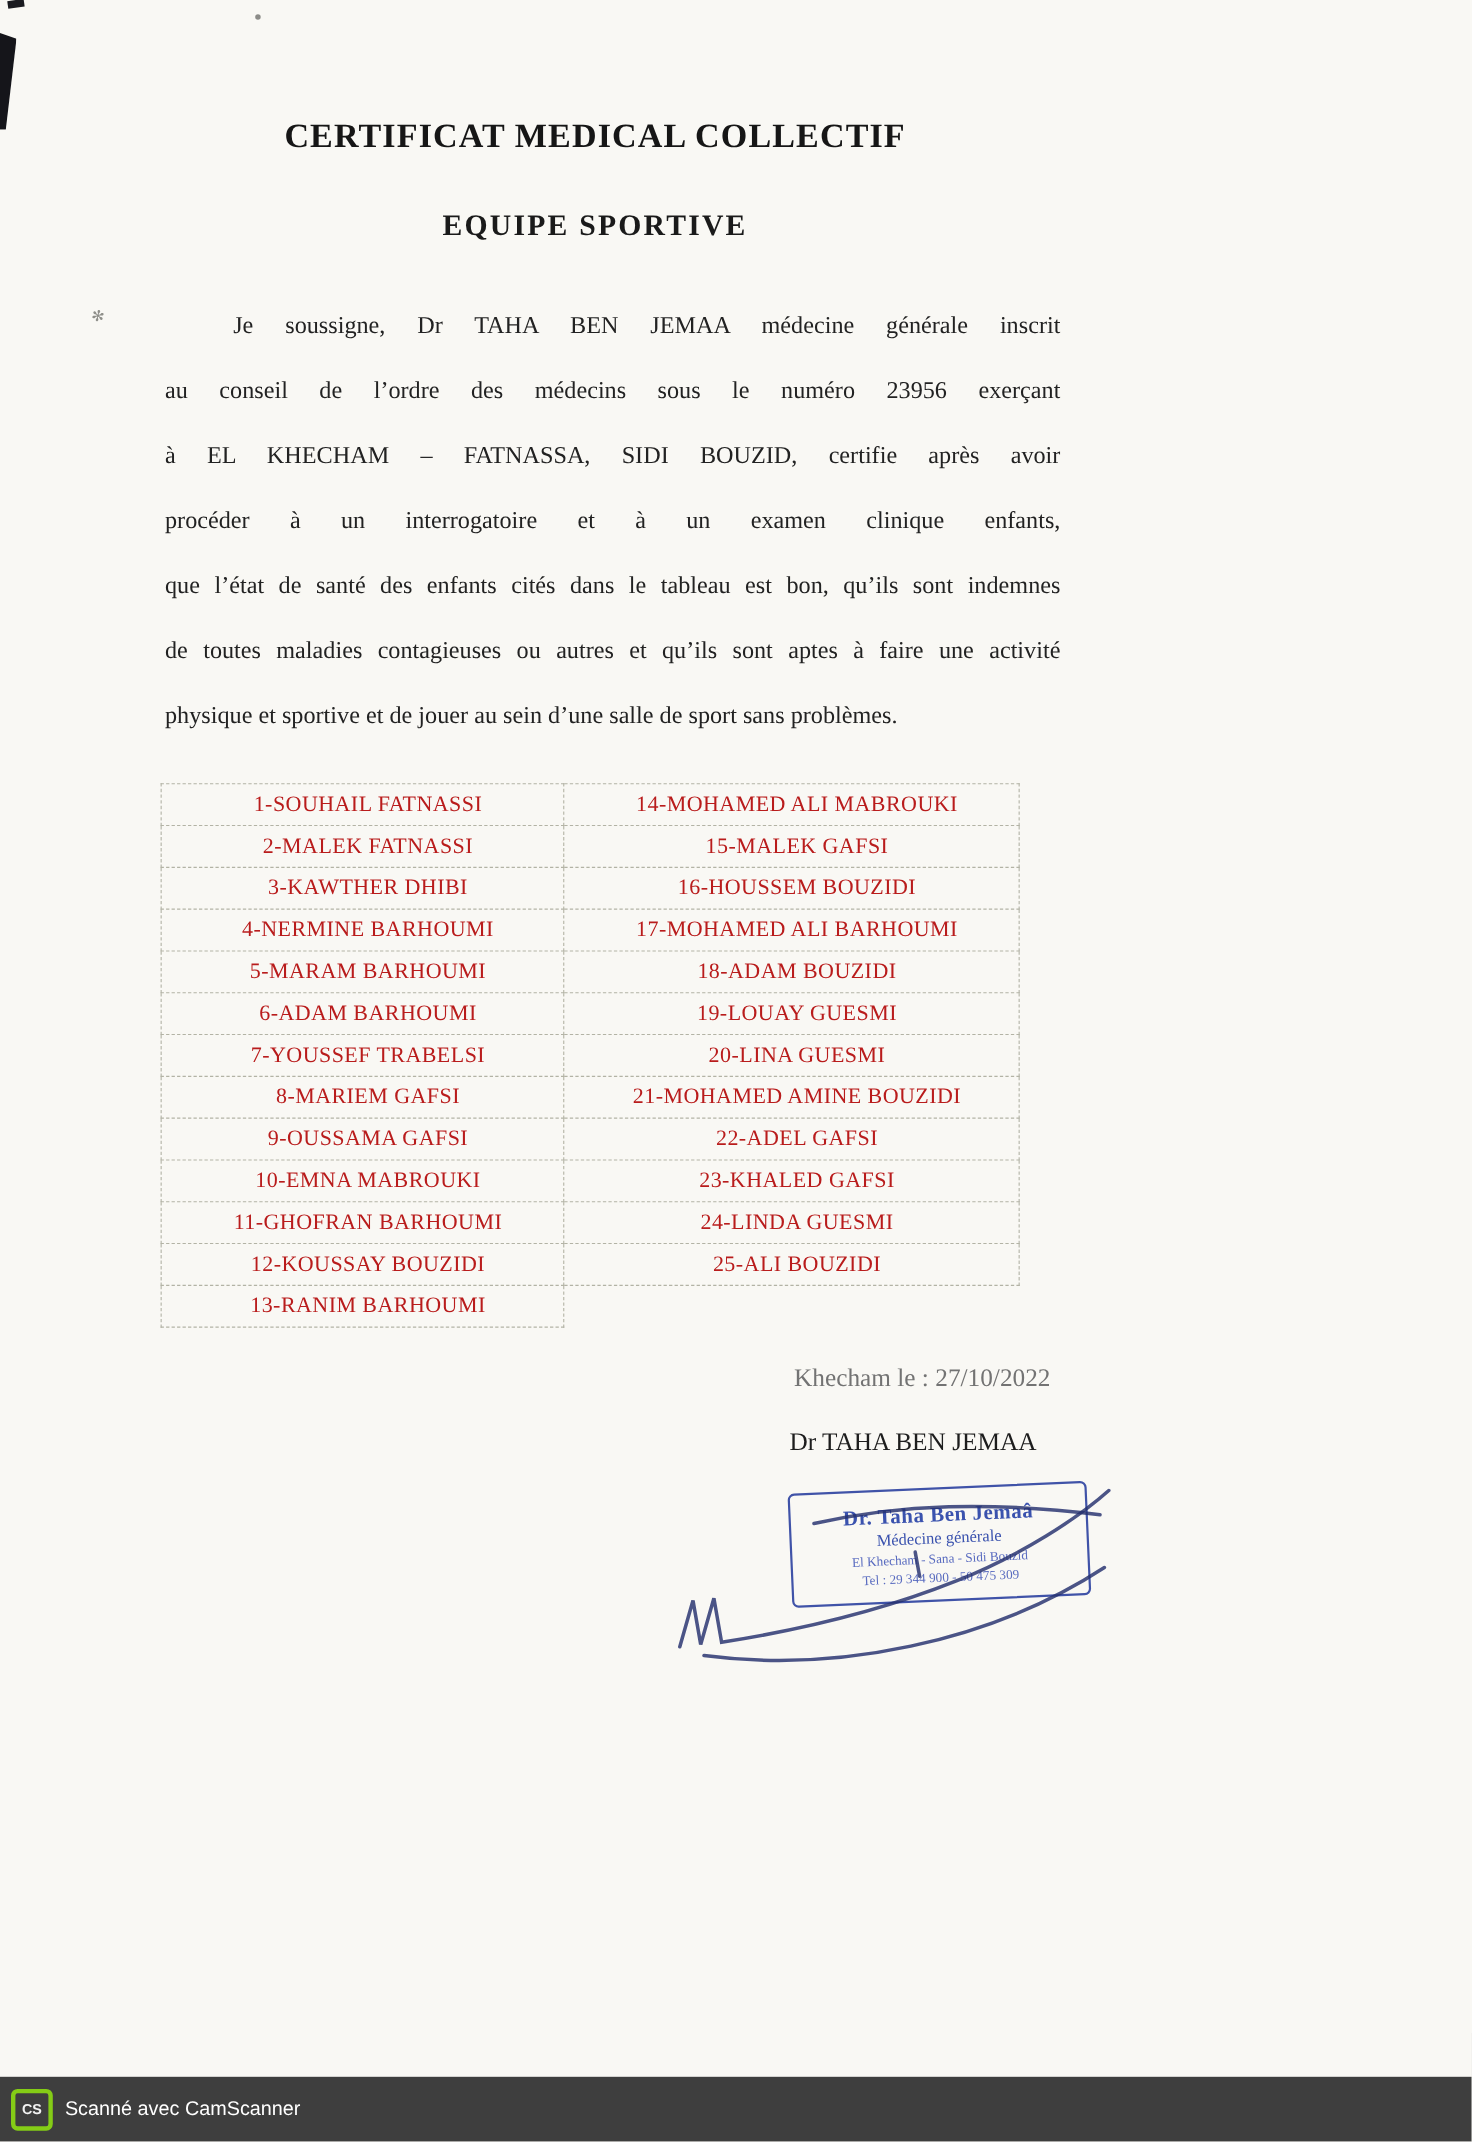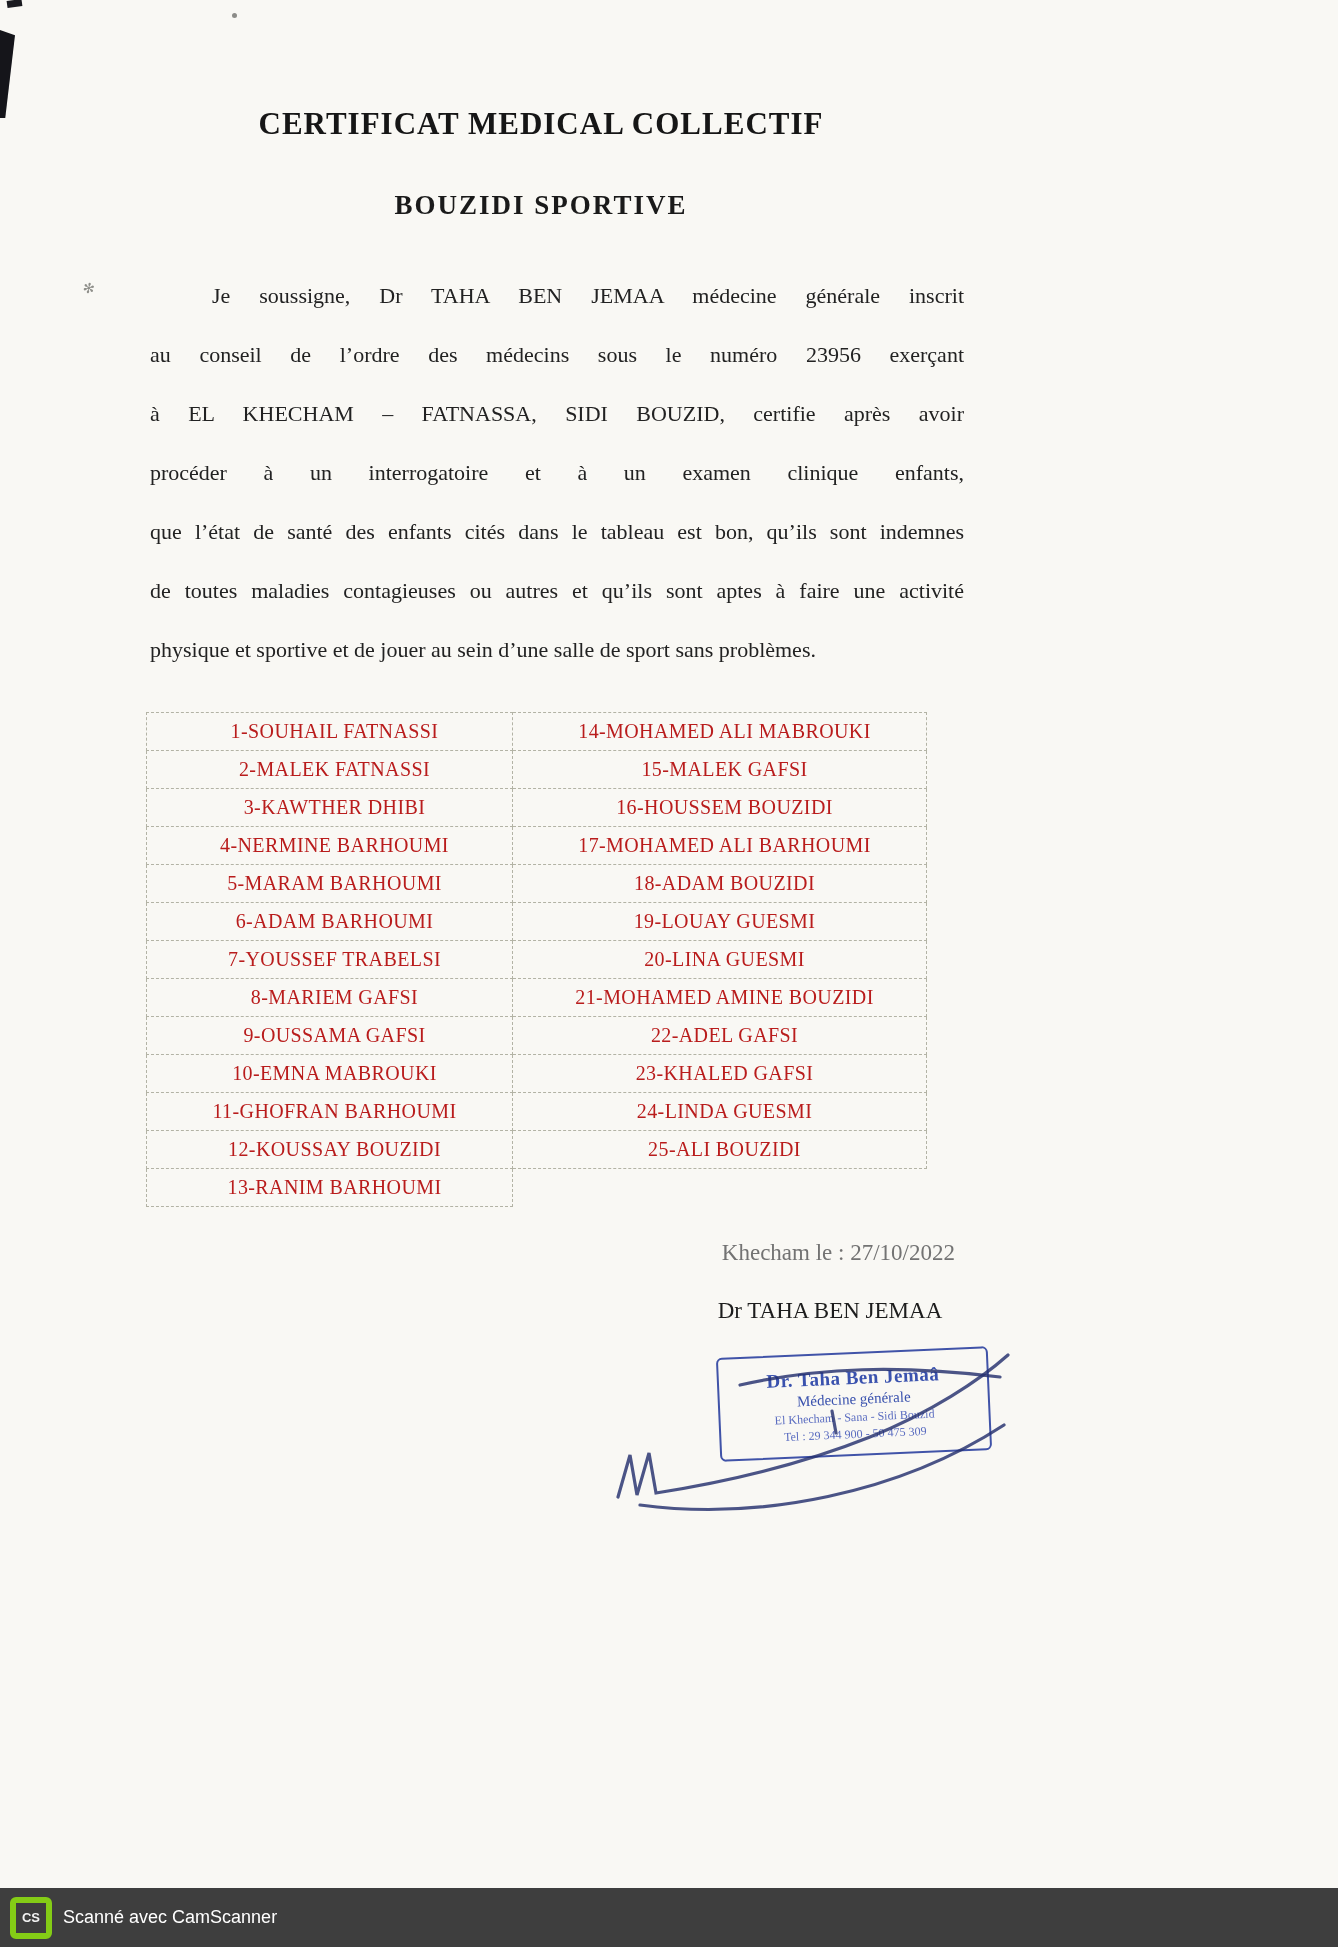--- a/index.html
+++ b/index.html
@@ -92,38 +92,38 @@
   }
   .scan-bar{
     position:absolute;left:0;bottom:0;width:100%;height:59px;
     background:#3e3e3e;
     display:flex;align-items:center;gap:11px;
     padding-left:10px;box-sizing:border-box;
     font-family:"Liberation Sans","DejaVu Sans",sans-serif;
   }
   .cs-icon{
     width:30px;height:30px;flex:0 0 auto;
-    border:6px solid #84cc16;border-radius:6px;
+    border:4px solid #84cc16;border-radius:6px;
     display:flex;align-items:center;justify-content:center;
     color:#f2f2f2;font-size:13px;font-weight:bold;
   }
   .scan-label{color:#ffffff;font-size:18px;}
 </style>
 </head>
 <body>
 
 <div class="page">
 
   <div class="corner-wedge"></div>
   <div class="top-mark"></div>
   <div class="speck"></div>
   <div class="margin-smudge">✻</div>
 
   <div class="title">CERTIFICAT MEDICAL COLLECTIF</div>
-  <div class="subtitle">BOUZIDI SPORTIVE</div>
+  <div class="subtitle">EQUIPE SPORTIVE</div>
 
   <div class="body-text">
     <div class="pline first">Je soussigne, Dr TAHA BEN JEMAA médecine générale inscrit</div>
     <div class="pline">au conseil de l’ordre des médecins sous le numéro 23956 exerçant</div>
     <div class="pline">à EL KHECHAM – FATNASSA, SIDI BOUZID, certifie après avoir</div>
     <div class="pline">procéder à un interrogatoire et à un examen clinique enfants,</div>
     <div class="pline">que l’état de santé des enfants cités dans le tableau est bon, qu’ils sont indemnes</div>
     <div class="pline">de toutes maladies contagieuses ou autres et qu’ils sont aptes à faire une activité</div>
     <div class="pline last">physique et sportive et de jouer au sein d’une salle de sport sans problèmes.</div>
   </div>

